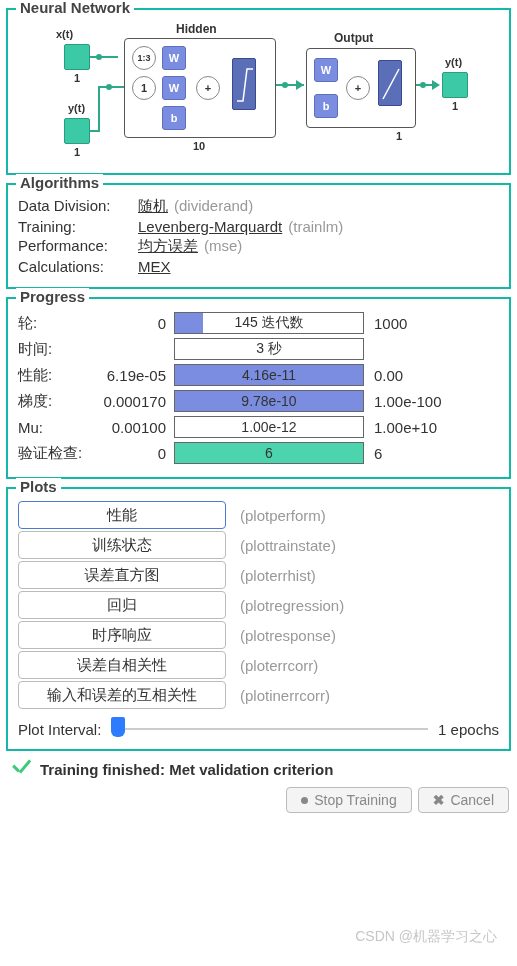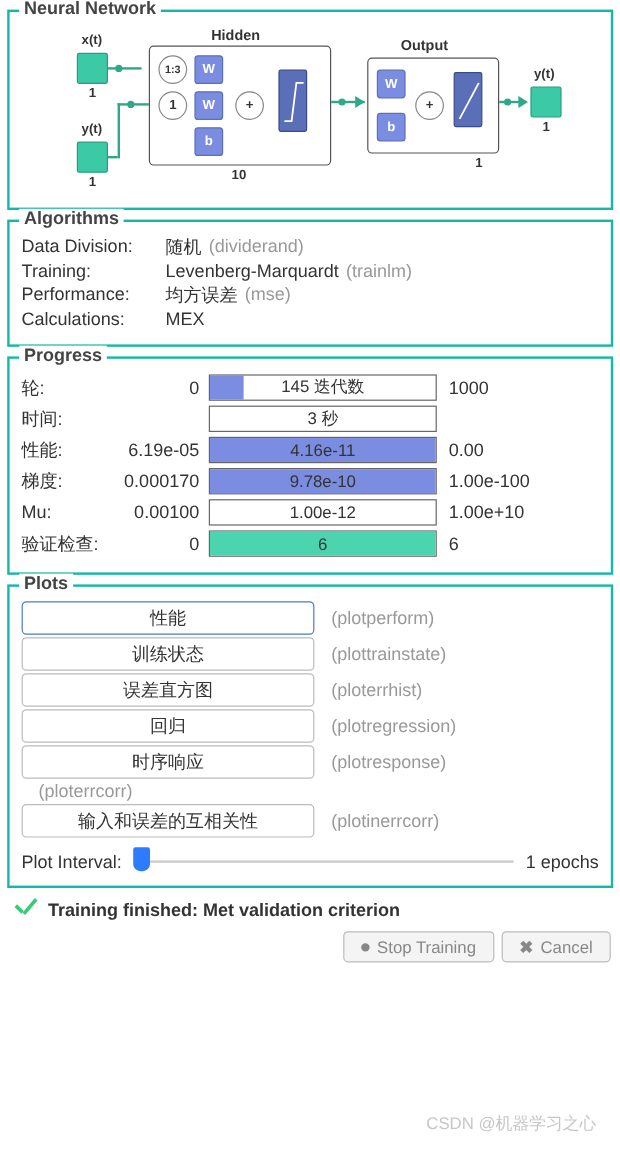--- a/index.html
+++ b/index.html
@@ -100,21 +100,21 @@
   position:absolute;
   width:0;height:0;
   border-top:5px solid transparent;
   border-bottom:5px solid transparent;
   border-left:8px solid #2fa88a;
 }
 
 .algo-table { margin-top: 4px; }
 .algo-row { display: flex; margin: 2px 0; font-size: 15px; color:#333; }
 .algo-label { width: 120px; }
-.algo-value { color: #333; }
+.algo-value { color: #333; text-decoration: underline; }
 .algo-tag { color: #999; margin-left: 6px; }
 
 .prog-table { margin-top: 4px; }
 .prog-row { display:flex; align-items:center; margin: 2px 0; height: 24px; font-size:15px; }
 .prog-name { width: 76px; }
 .prog-min { width: 80px; text-align: right; padding-right: 8px; }
 .prog-bar-wrap {
   width: 190px;
   height: 22px;
   border: 1px solid #666;
@@ -131,21 +131,21 @@
   position: absolute;
   left:0;right:0;top:0;bottom:0;
   display:flex;align-items:center;justify-content:center;
   font-size: 14px;
 }
 .prog-max { margin-left: 10px; }
 
 .plot-list { margin-top: 4px; }
 .plot-row { display:flex; align-items:center; margin: 2px 0; }
 .plot-btn {
-  width: 244px;
+  width: 208px;
   height: 28px;
   border: 1px solid #bbb;
   border-radius: 4px;
   background: #fff;
   font-size: 15px;
   cursor: pointer;
   color:#333;
 }
 .plot-btn.primary { border: 1px solid #4a7bd0; }
 .plot-tag { margin-left: 14px; color: #999; font-size: 15px; }
@@ -202,21 +202,21 @@
   pointer-events: none;
 }
 </style>
 </head>
 <body>
 
 <div class="fieldset">
   <div class="fieldset-title">Neural Network</div>
   <div class="nn-diagram">
 
-    <span class="nn-small-lbl" style="left:50px;top:10px">x(t)</span>
+    <span class="nn-small-lbl" style="left:38px;top:10px">x(t)</span>
     <div class="nn-input" style="left:46px;top:26px"></div>
     <span class="nn-small-lbl" style="left:56px;top:54px">1</span>
 
     <span class="nn-small-lbl" style="left:50px;top:84px">y(t)</span>
     <div class="nn-input" style="left:46px;top:100px"></div>
     <span class="nn-small-lbl" style="left:56px;top:128px">1</span>
 
     <div class="nn-line" style="left:72px;top:38px;width:28px"></div>
     <div class="nn-dot" style="left:78px;top:36px"></div>
     <div class="nn-line" style="left:72px;top:112px;width:8px"></div>
@@ -367,20 +367,21 @@
       </div>
       <div class="plot-row">
         <button class="plot-btn">回归</button>
         <span class="plot-tag">(plotregression)</span>
       </div>
       <div class="plot-row">
         <button class="plot-btn">时序响应</button>
         <span class="plot-tag">(plotresponse)</span>
       </div>
       <div class="plot-row">
+        <button class="plot-btn">误差自相关性</button>
         <span class="plot-tag">(ploterrcorr)</span>
       </div>
       <div class="plot-row">
         <button class="plot-btn">输入和误差的互相关性</button>
         <span class="plot-tag">(plotinerrcorr)</span>
       </div>
     </div>
   <div class="plot-interval">
     <span>Plot Interval:</span>
     <div class="slider-wrap">

